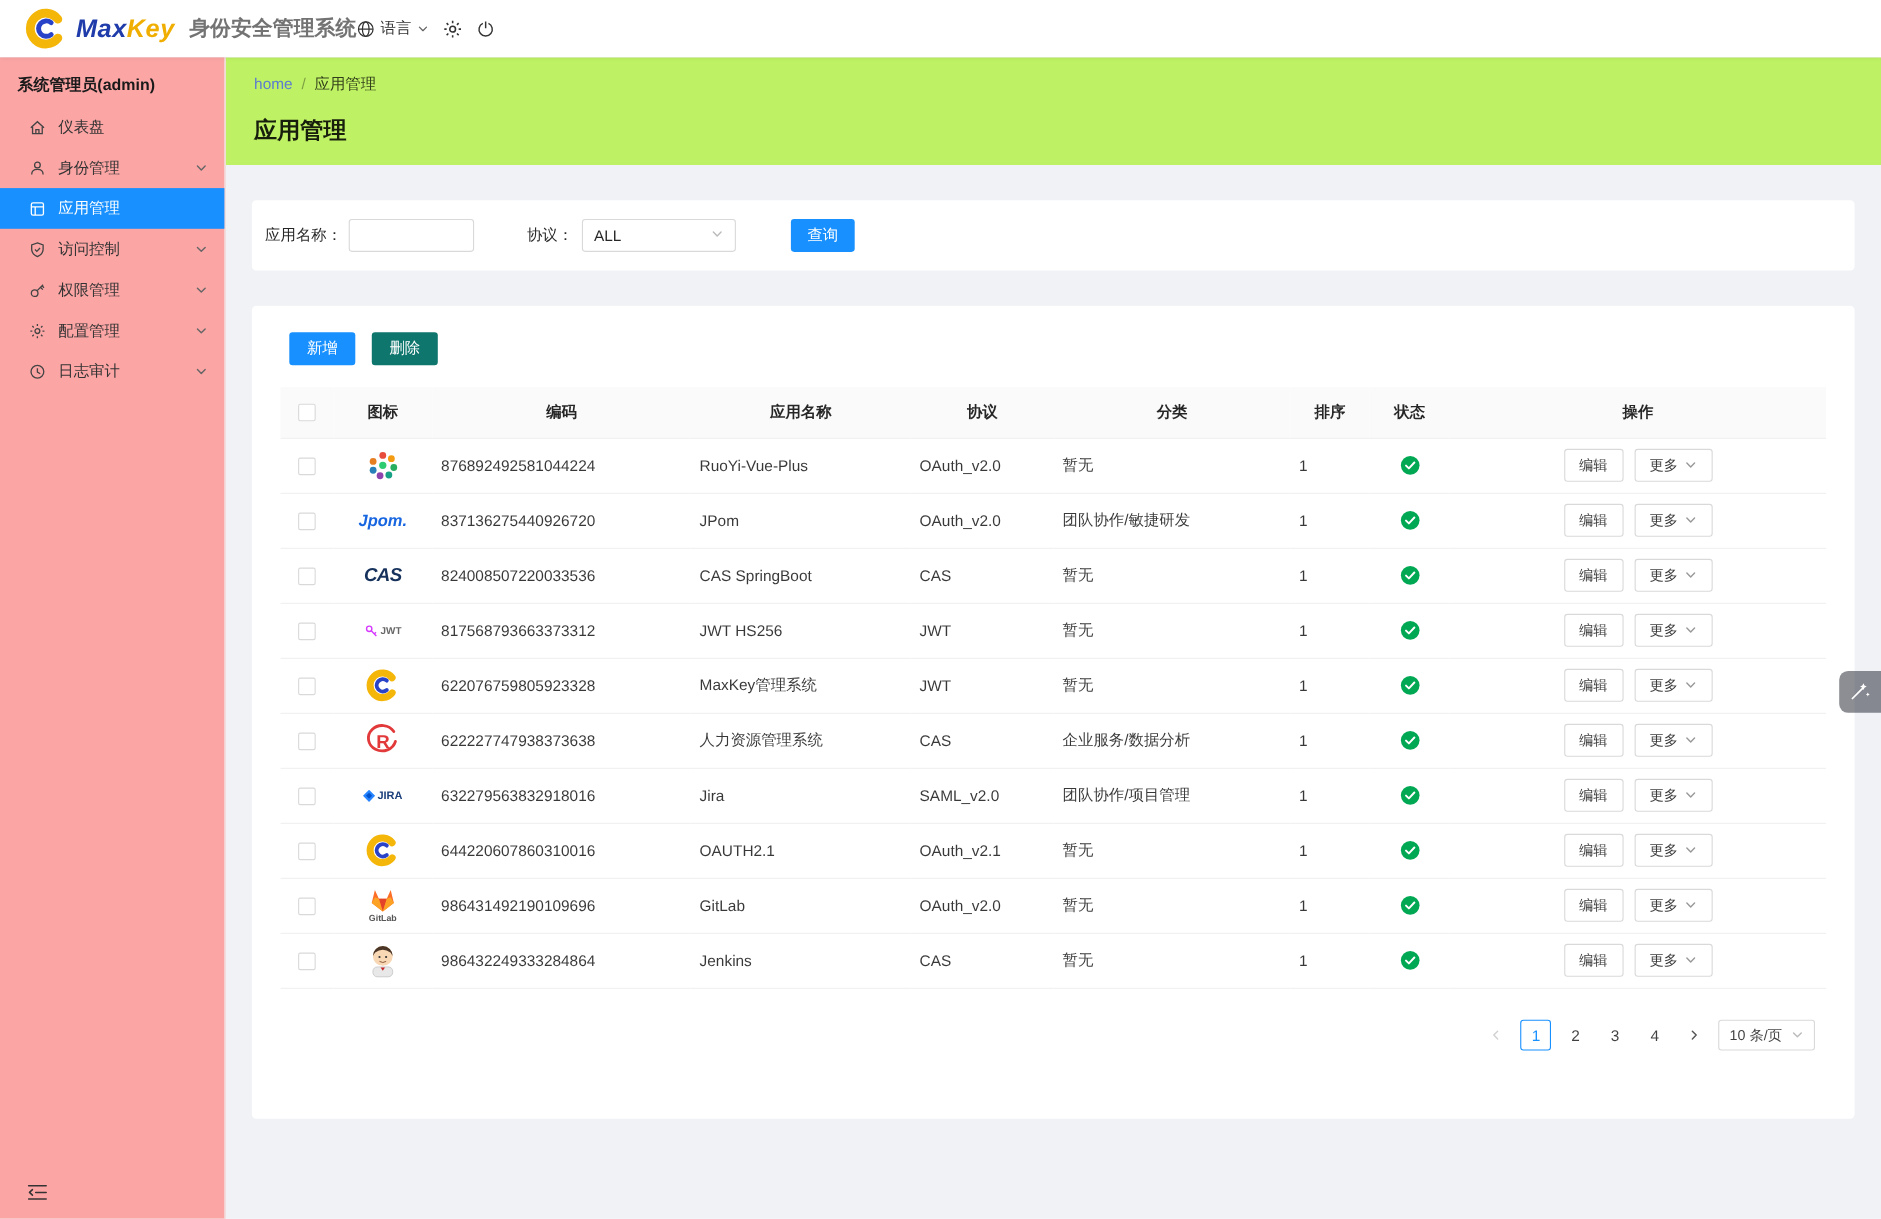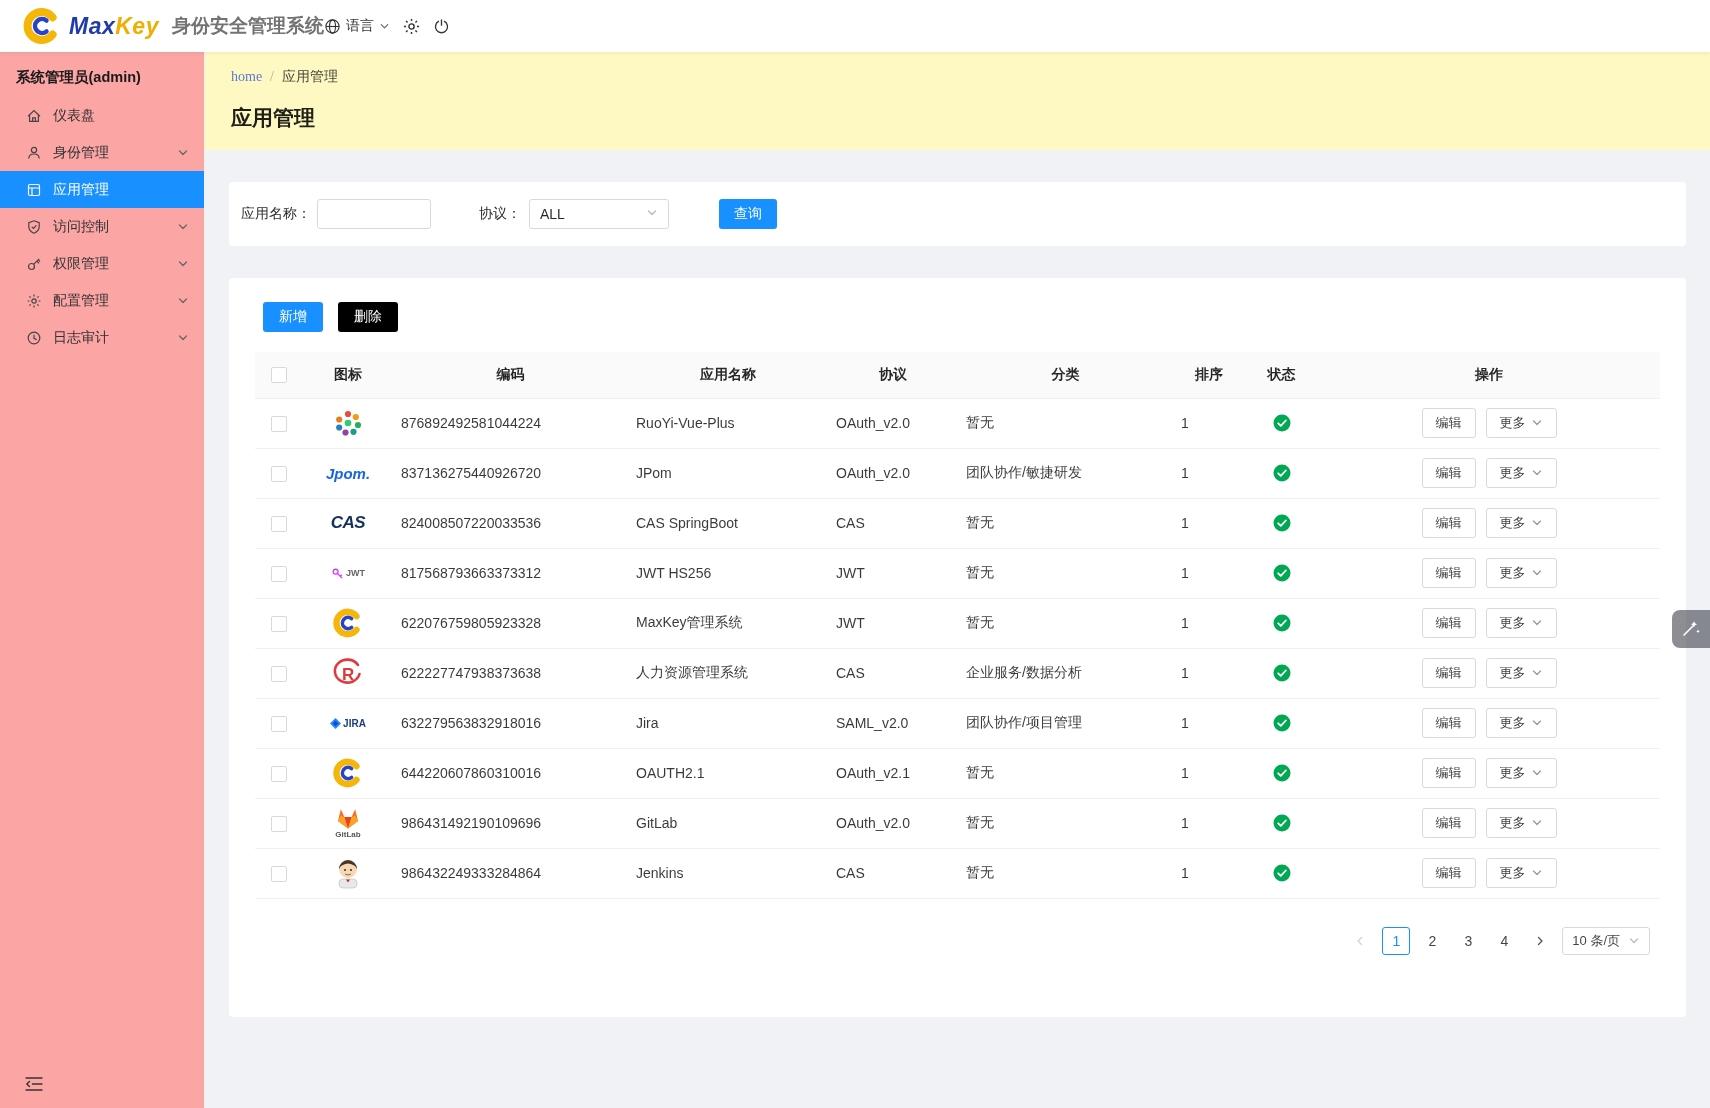--- a/index.html
+++ b/index.html
@@ -31,41 +31,41 @@
   .side-item { display:flex; align-items:center; height:37px; padding:0 15px 0 26px; cursor:pointer; color:#333; }
   .side-icon { width:16px; height:16px; display:flex; margin-right:11px; color:#444; }
   .side-label { flex:1; font-size:14px; }
   .side-chevron { display:flex; color:#666; }
   .side-item.active { background:#1890ff; color:#fff; }
   .side-item.active .side-icon, .side-item.active .side-chevron { color:#fff; }
   .sidebar-collapse { position:absolute; bottom:16px; left:25px; cursor:pointer; display:flex; }
 
   
   .main { position:absolute; top:52px; left:205px; right:0; bottom:0; overflow:auto; }
-  .page-header { background:#fef9c3; padding:16px 26px 18px;font-family:Liberation Serif, serif; }
+  .page-header { background:#bef264; padding:16px 26px 18px; }
   .breadcrumb { font-size:14px; }
   .bc-home { color:#5b7bd0; cursor:pointer; }
   .bc-sep { margin:0 8px; color:rgba(0,0,0,.35); }
   .bc-cur { color:rgba(0,0,0,.75); }
   .page-title { margin-top:18px; font-size:21px; font-weight:600; color:rgba(0,0,0,.88); }
   .content { padding:32px 24px 24px; }
   .card { background:#fff; border-radius:4px; }
 
   
   .filter-card { height:64px; display:flex; align-items:center; padding:0 12px; }
   .filter-card label { font-size:14px; color:rgba(0,0,0,.85); }
   .text-input { width:114px; height:30px; border:1px solid #d9d9d9; border-radius:3px; margin-left:6px;
     padding:0 8px; font-size:14px; outline:none; font-family:inherit; }
   .lbl2 { margin-left:48px; }
   .select { width:140px; height:30px; border:1px solid #d9d9d9; border-radius:3px; margin-left:8px;
     display:flex; align-items:center; justify-content:space-between; padding:0 10px; cursor:pointer; background:#fff; }
   .btn { height:30px; border:none; border-radius:3px; font-size:14px; padding:0 16px; cursor:pointer;
     font-family:inherit; color:#fff; }
   .btn-primary { background:#1890ff; }
-  .btn-danger { background:#000000; }
+  .btn-danger { background:#0f766e; }
   .filter-card .btn-primary { margin-left:50px; width:58px; padding:0; }
 
   
   .table-card { margin-top:32px; padding:24px 26px 62px; }
   .toolbar { display:flex; gap:15px; padding-left:8px; }
   .toolbar .btn { width:60px; padding:0; }
   table { width:100%; border-collapse:collapse; table-layout:fixed; margin-top:20px; }
   thead th { background:#fafafa; height:46px; font-weight:600; color:rgba(0,0,0,.85);
     border-bottom:1px solid #f0f0f0; text-align:center; font-size:14px; }
   tbody td { height:50px; border-bottom:1px solid #f0f0f0; padding:2px 8px; color:rgba(0,0,0,.78);

